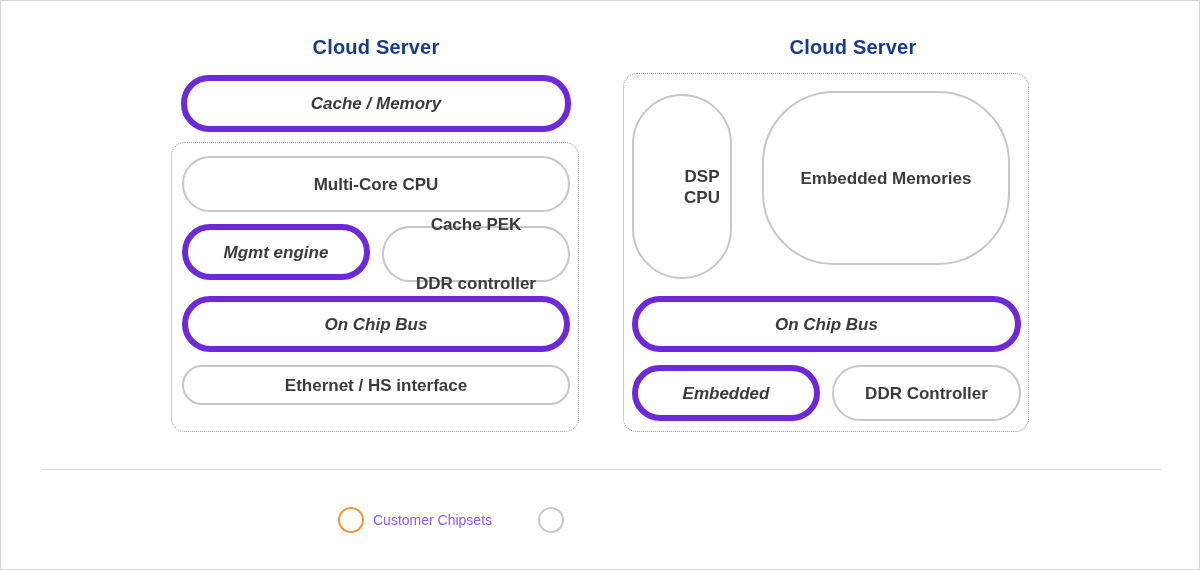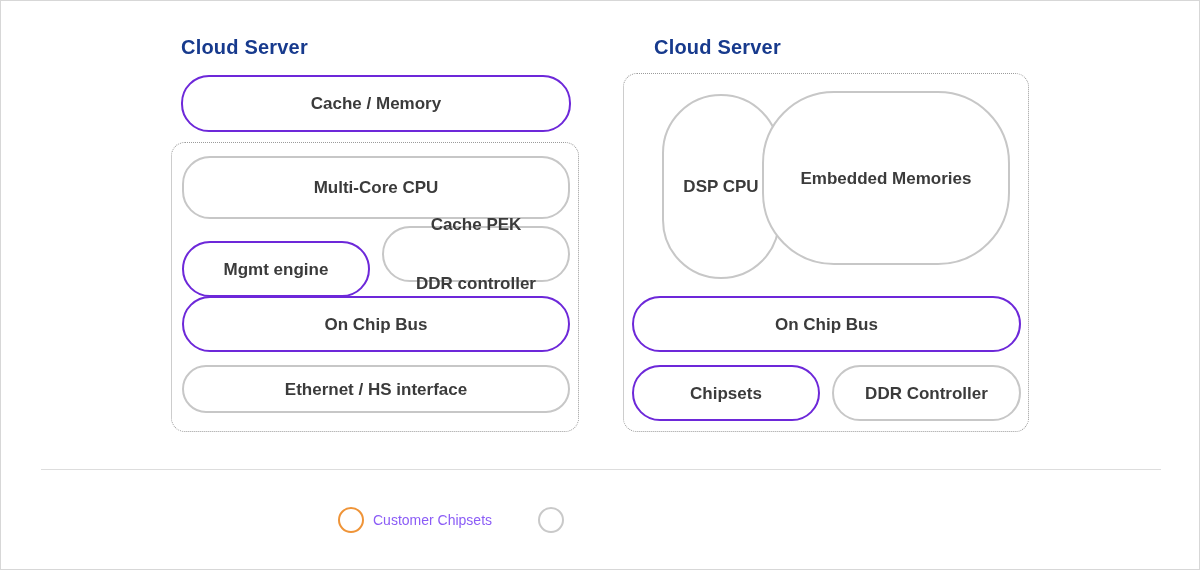--- a/index.html
+++ b/index.html
@@ -2,34 +2,34 @@
 <html><head>
 <meta charset="utf-8">
 <style>
   html,body{margin:0;padding:0;background:#f4f4f4;}
   .canvas{
     position:relative;width:1198px;height:568px;background:#ffffff;
     border:1px solid #d7d7d7;overflow:hidden;
     font-family:"Liberation Sans",sans-serif;
   }
   .server-title{
-    position:absolute;font-size:20px;font-weight:bold;
+    position:absolute;text-align:center;font-size:20px;font-weight:bold;
     color:#173A8D;letter-spacing:0.2px;
   }
   .dotted-box{
     position:absolute;border:1px dotted #9b9b9b;border-radius:14px;
     background:transparent;box-sizing:border-box;
   }
   .node{
     position:absolute;box-sizing:border-box;background:#fff;
     display:flex;flex-direction:column;align-items:center;justify-content:center;
     border-radius:28px;font-size:17px;font-weight:bold;color:#3b3b3b;
     text-align:center;line-height:21px;
   }
-  .node.customer{border:2px solid #6d28d9;}
+  .node.customer{border:6px solid #6d28d9;font-style:italic;}
   .node.smic{border:2px solid #C7C7C7;}
   .divider{position:absolute;left:40px;top:468px;width:1120px;height:1px;background:#dddddd;}
   .legend-item{
     position:absolute;top:506px;height:26px;display:flex;align-items:center;gap:9px;
   }
   .ring{
     width:26px;height:26px;border-radius:50%;box-sizing:border-box;background:#fff;flex:0 0 auto;
   }
   .ring.orange{border:2px solid #EF9438;}
   .ring.gray{border:2px solid #C9C9C9;}
@@ -41,59 +41,59 @@
 <div class="canvas">
 
   <div class="server-title" style="left:180px;top:35px;width:390px;">Cloud Server</div>
 
   <div class="node customer" style="left:180px;top:74px;width:390px;height:57px;">
     <span>Cache / Memory</span>
   </div>
 
   <div class="dotted-box" style="left:170px;top:141px;width:408px;height:290px;"></div>
 
-  <div class="node smic" style="left:181px;top:155px;width:388px;height:63px;">
+  <div class="node smic" style="left:181px;top:155px;width:388px;height:56px;">
     <span>Multi-Core CPU</span>
   </div>
 
-  <div class="node customer" style="left:181px;top:240px;width:188px;height:56px;">
+  <div class="node customer" style="left:181px;top:223px;width:188px;height:56px;">
     <span>Mgmt engine</span>
   </div>
 
   <div class="node smic" style="left:381px;top:225px;width:188px;height:56px;gap:38px;">
     <span>Cache PEK</span>
     <span>DDR controller</span>
   </div>
 
   <div class="node customer" style="left:181px;top:295px;width:388px;height:56px;">
     <span>On Chip Bus</span>
   </div>
 
-  <div class="node smic" style="left:181px;top:364px;width:388px;height:48px;text-align:right;">
+  <div class="node smic" style="left:181px;top:364px;width:388px;height:40px;text-align:right;">
     <span>Ethernet / HS interface</span>
   </div>
 
   <div class="server-title" style="left:653px;top:35px;width:398px;">Cloud Server</div>
 
   <div class="dotted-box" style="left:622px;top:72px;width:406px;height:359px;"></div>
 
-  <div class="node smic" style="left:661px;top:93px;width:118px;height:185px;border-radius:59px;">
+  <div class="node smic" style="left:631px;top:93px;width:100px;height:185px;border-radius:59px;padding-left:40px;">
     <span>DSP CPU</span>
   </div>
 
   <div class="node smic" style="left:761px;top:90px;width:248px;height:174px;border-radius:72px;">
     <span>Embedded Memories</span>
   </div>
 
   <div class="node customer" style="left:631px;top:295px;width:389px;height:56px;">
     <span>On Chip Bus</span>
   </div>
 
   <div class="node customer" style="left:631px;top:364px;width:188px;height:56px;">
-    <span>Chipsets</span>
+    <span>Embedded</span>
   </div>
 
   <div class="node smic" style="left:831px;top:364px;width:189px;height:56px;">
     <span>DDR Controller</span>
   </div>
 
   <div class="divider"></div>
 
   <div class="legend-item" style="left:337px;">
     <span class="ring orange"></span>

